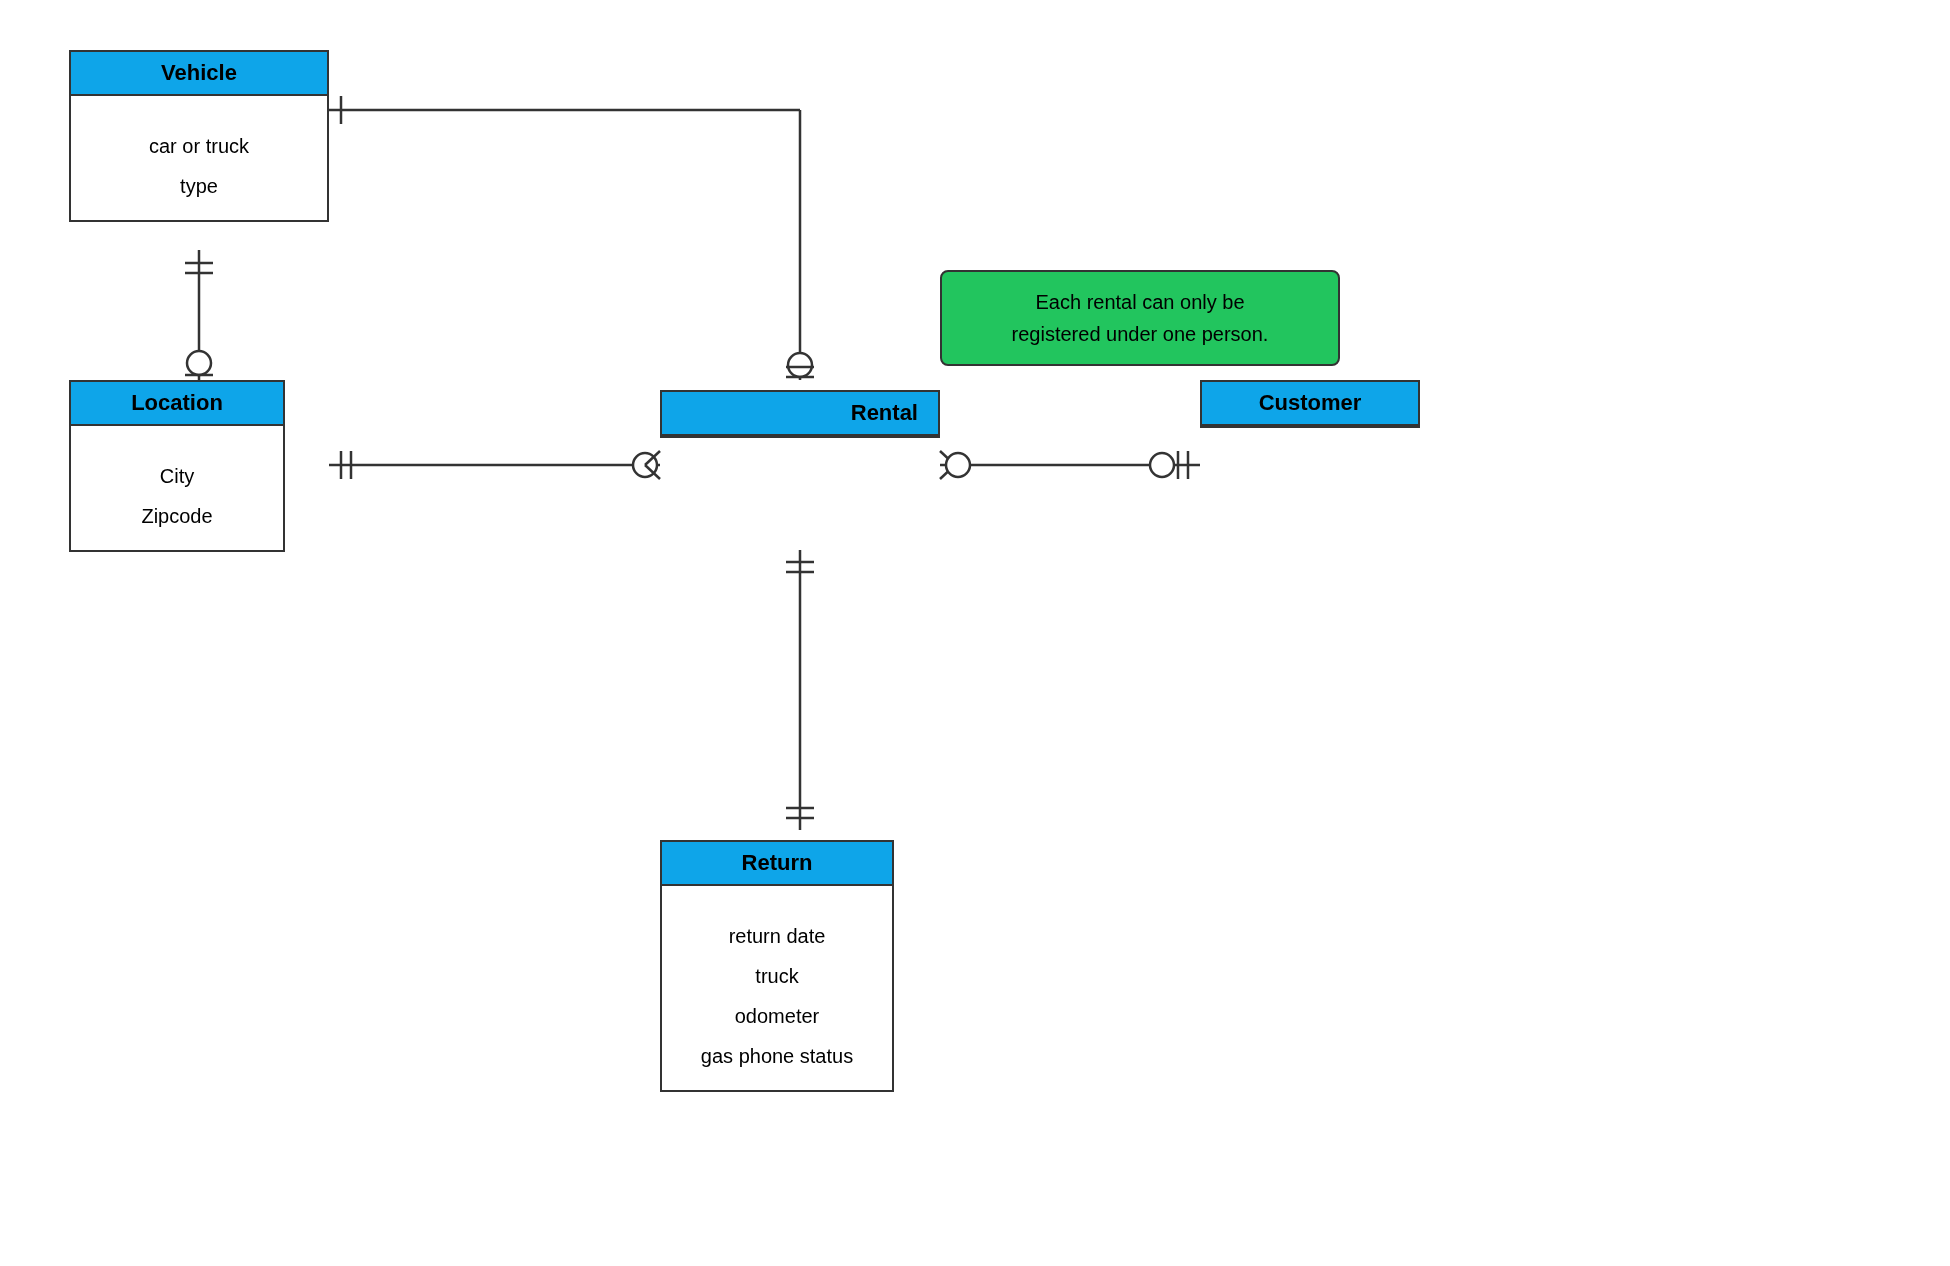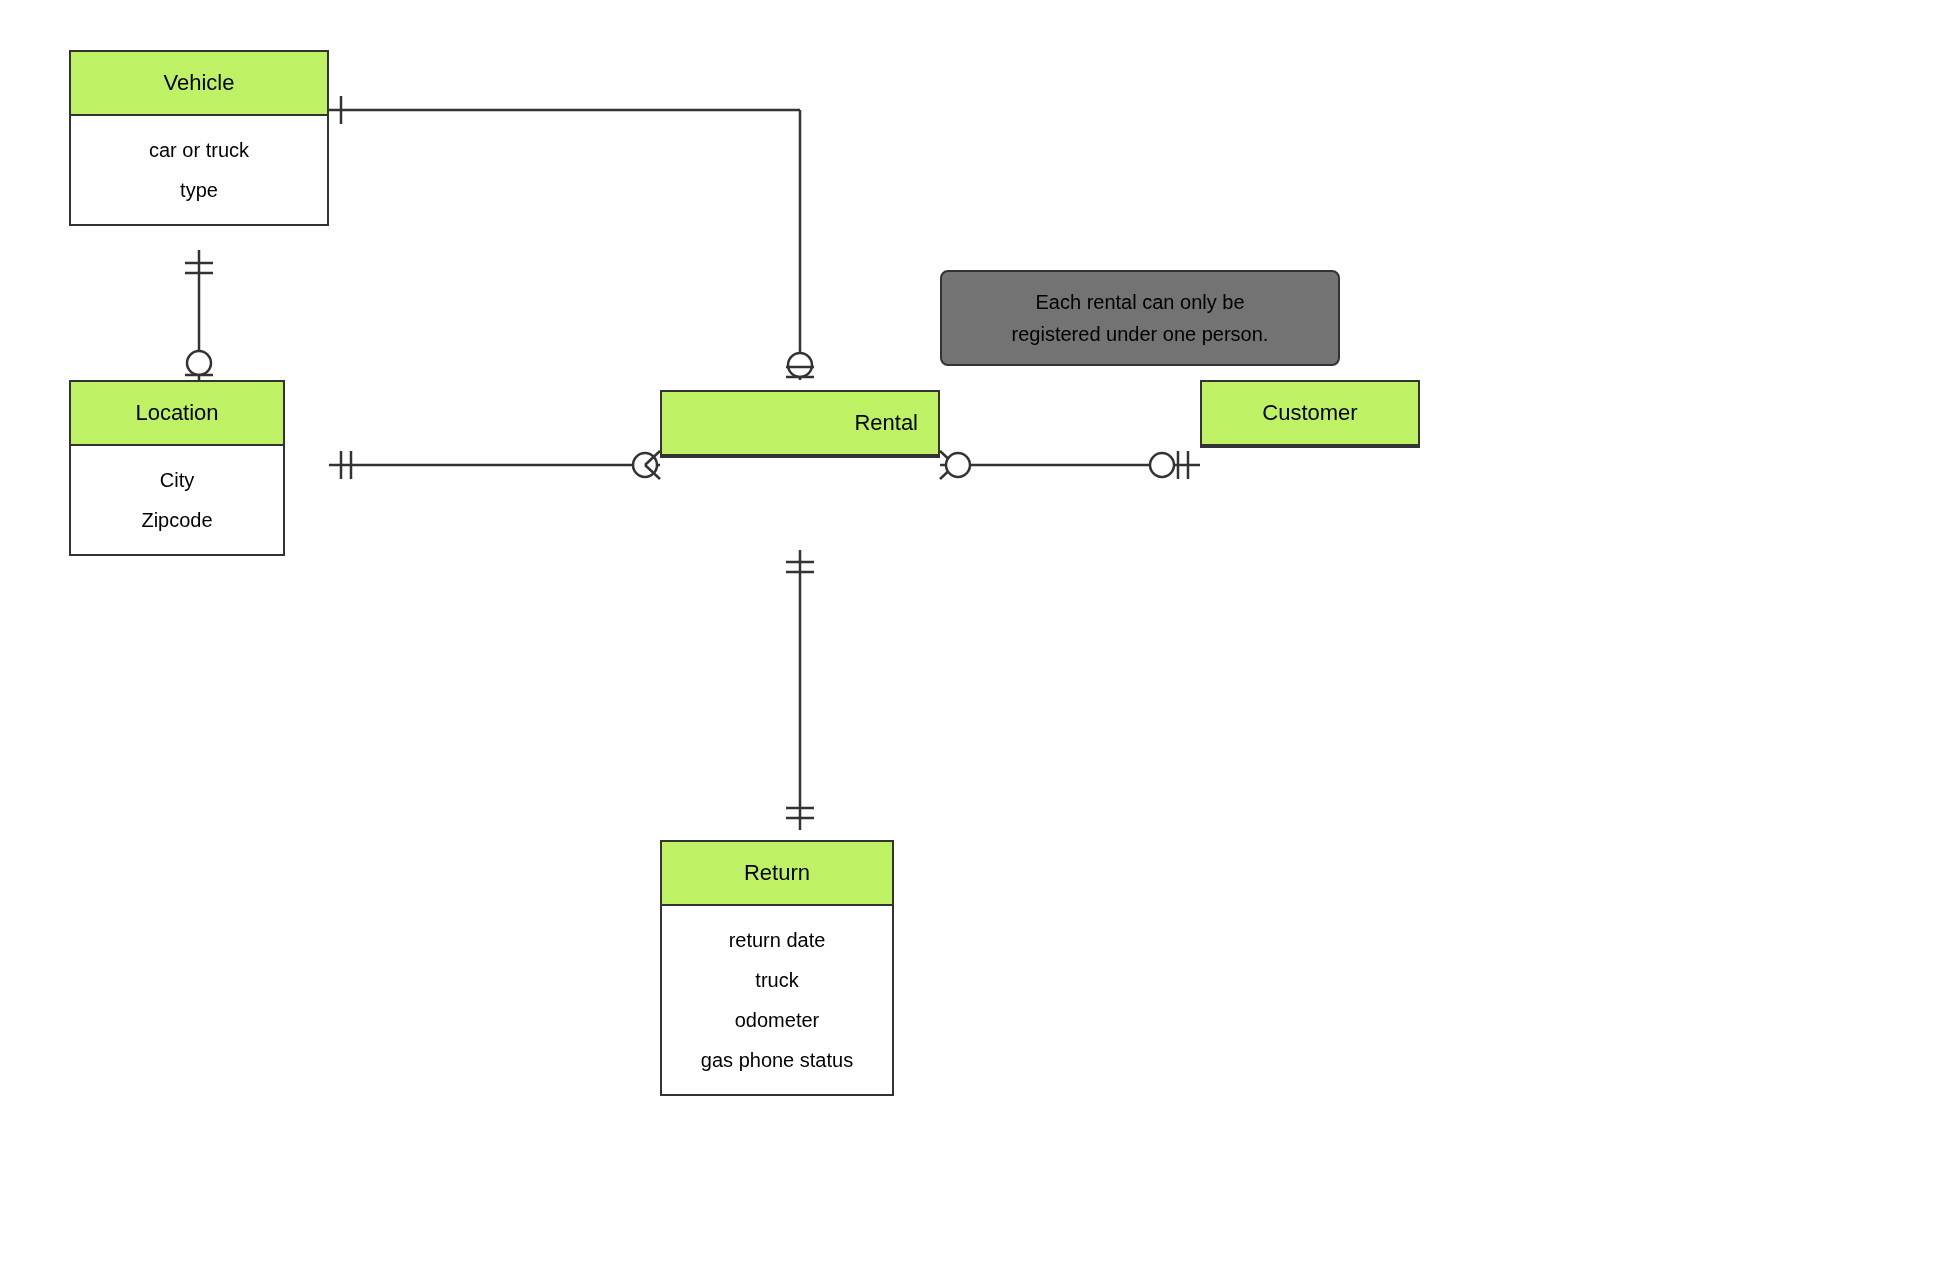--- a/index.html
+++ b/index.html
@@ -20,40 +20,41 @@
 
     
     .entity {
       position: absolute;
       border: 2px solid #333;
       background: white;
       text-align: center;
     }
 
     .entity-header {
-      background: #bef264;
-      padding: 18px 20px;
+      background: #0ea5e9;
+      padding: 8px 20px;
       font-size: 22px;
-      font-weight: normal;
+      font-weight: bold;
       border-bottom: 2px solid #333;
     }
 
     .entity-body {
       background: white;
       padding: 14px 20px;
       font-size: 20px;
       line-height: 2;
+      margin-top: 16px;
     }
 
     
     .note-box {
       position: absolute;
       border: 2px solid #333;
       border-radius: 8px;
-      background: #737373;
+      background: #22c55e;
       padding: 14px 20px;
       font-size: 20px;
       text-align: center;
       line-height: 1.6;
     }
 
     
     .lines-svg {
       position: absolute;
       top: 0;

